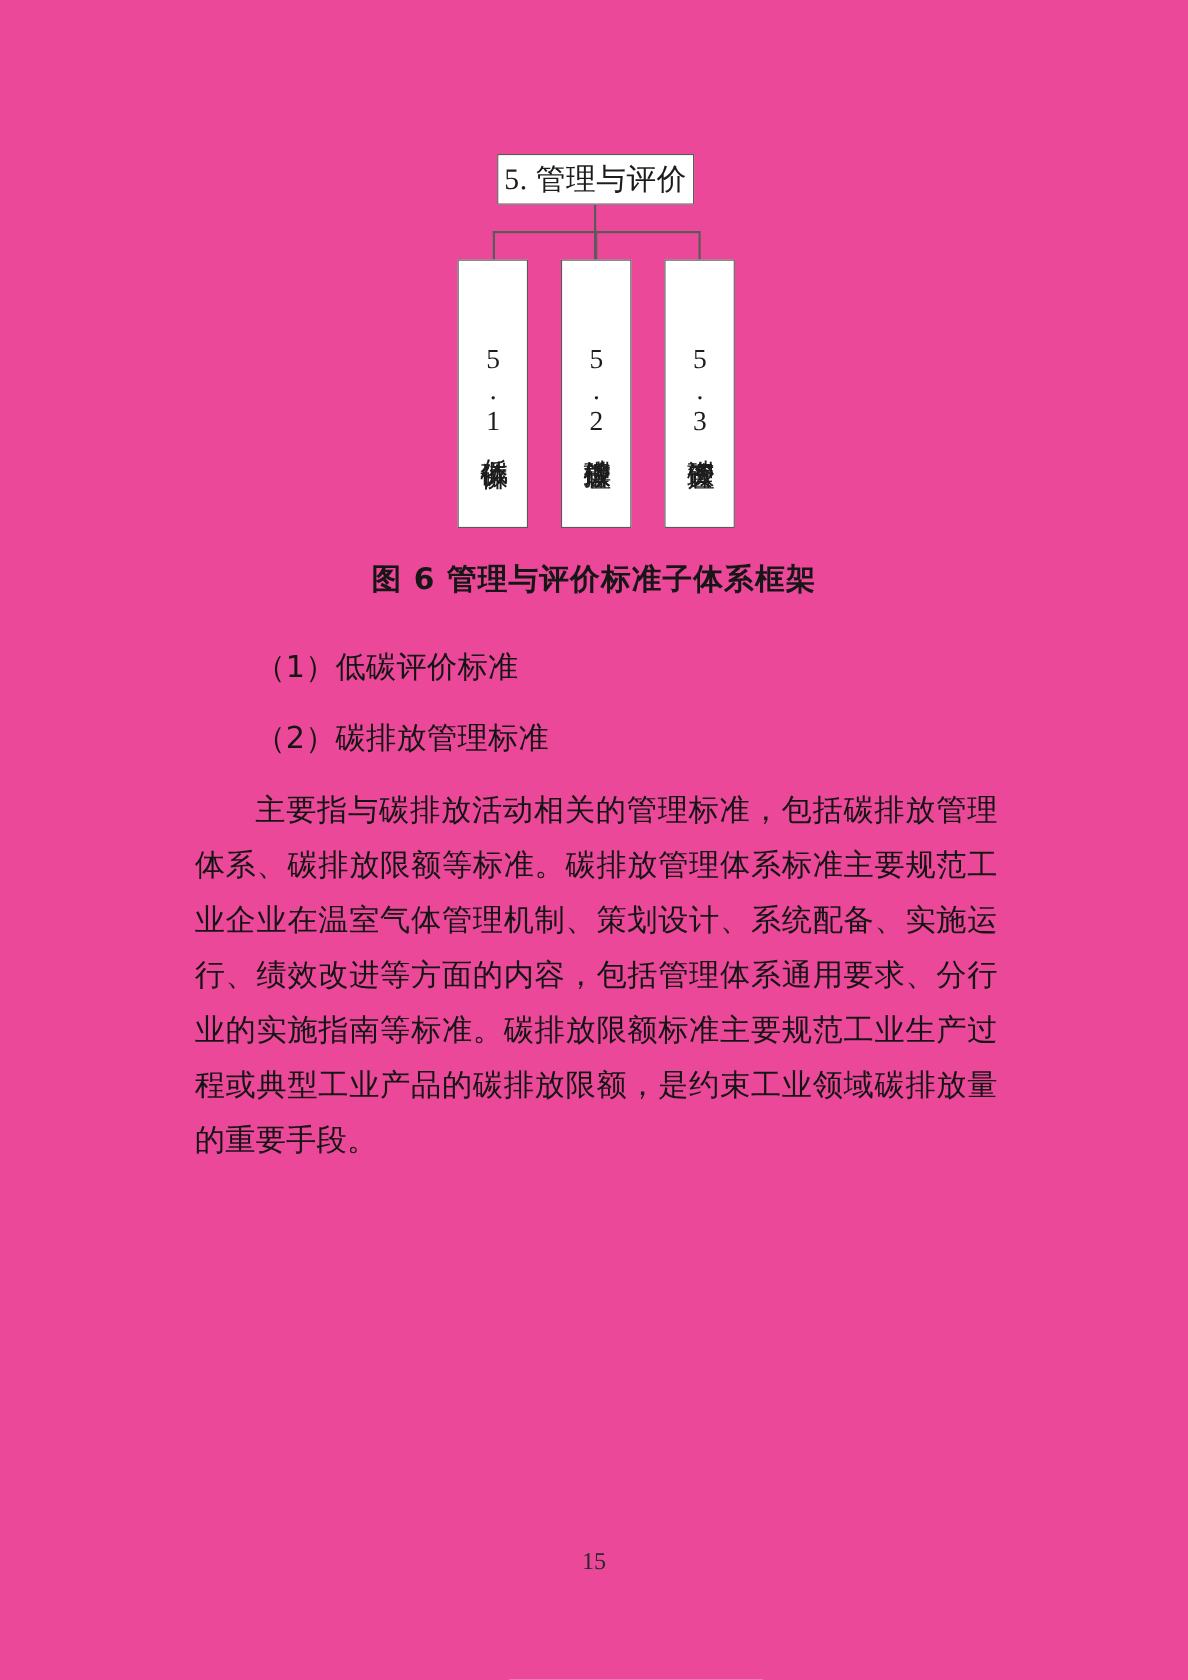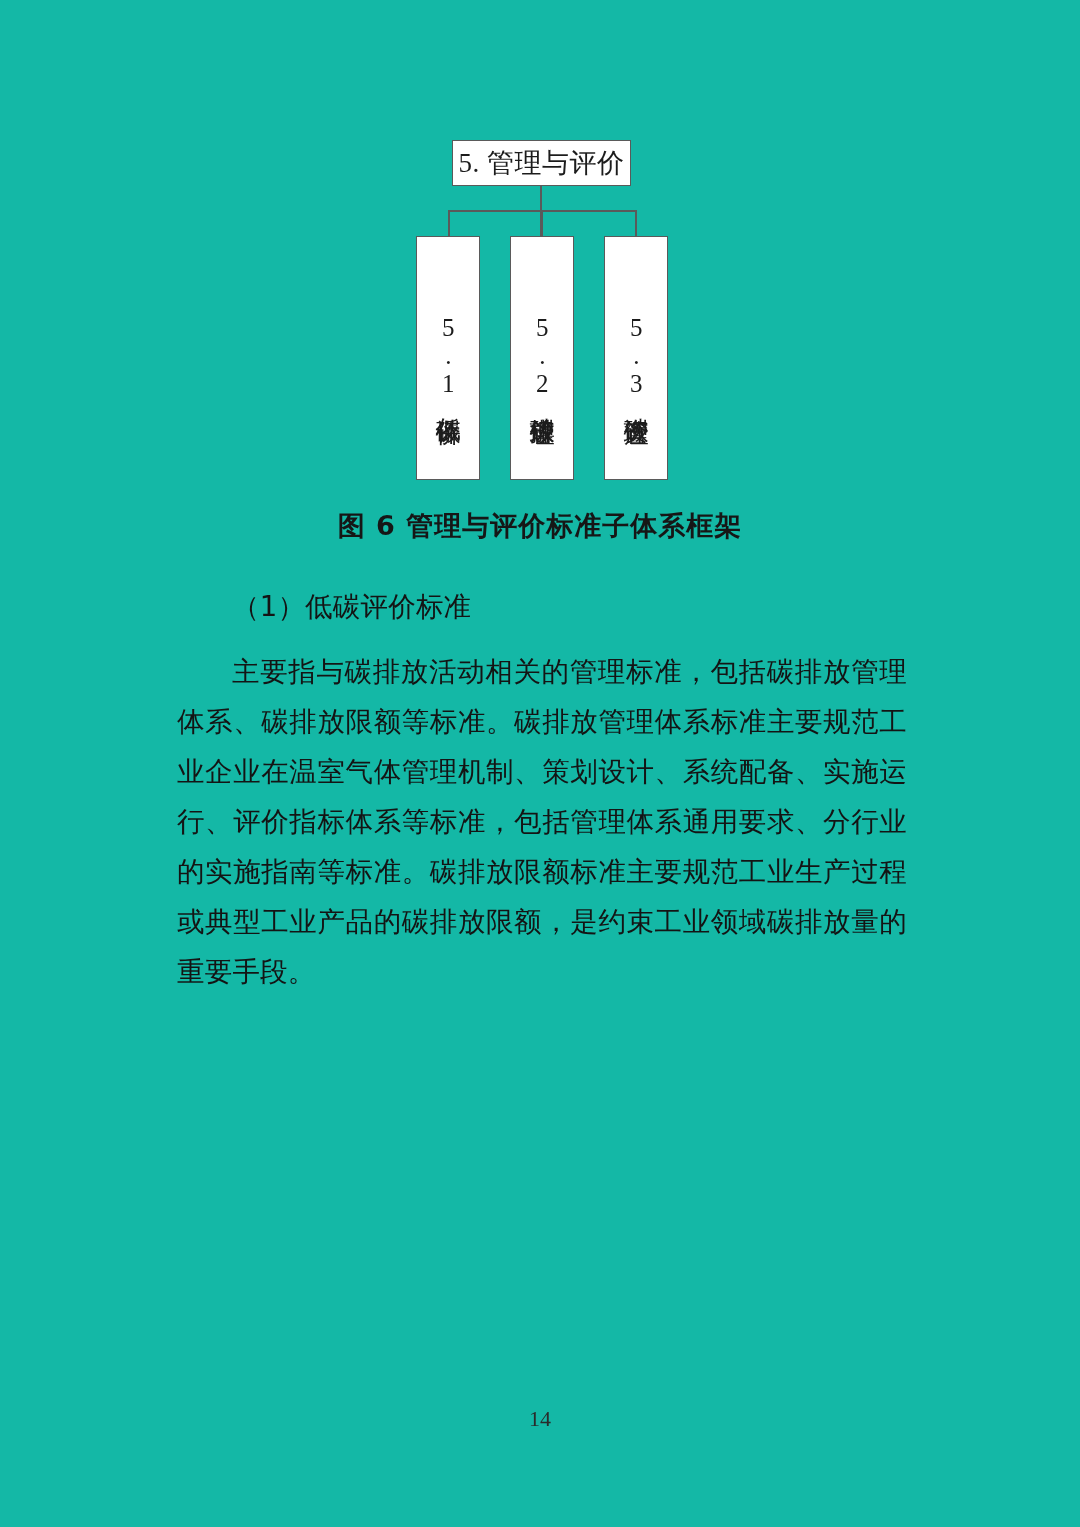--- a/index.html
+++ b/index.html
@@ -14,21 +14,21 @@
     position: relative;
     overflow: hidden;
     font-family: "Liberation Serif", "DejaVu Serif", serif;
     color: #1a1a1a;
     -webkit-font-smoothing: antialiased;
   }
 
   .page {
     position: absolute;
     inset: 0;
-    background: #14b8a6;
+    background: #ec4899;
   }
 
   
   .figure-block {
     position: absolute;
     left: 0;
     top: 0;
     width: 1080px;
     height: 500px;
   }
@@ -182,20 +182,21 @@
 
   </div>
 
   <div class="figure-caption">图 6 管理与评价标准子体系框架</div>
 
   <div class="body-text">
 
     <p class="para heading">（1）低碳评价标准</p>
 
 
-
-    <p class="para indent">主要指与碳排放活动相关的管理标准，包括碳排放管理体系、碳排放限额等标准。碳排放管理体系标准主要规范工业企业在温室气体管理机制、策划设计、系统配备、实施运行、评价指标体系等标准，包括管理体系通用要求、分行业的实施指南等标准。碳排放限额标准主要规范工业生产过程或典型工业产品的碳排放限额，是约束工业领域碳排放量的重要手段。</p>
+    <p class="para heading">（2）碳排放管理标准</p>
+
+    <p class="para indent">主要指与碳排放活动相关的管理标准，包括碳排放管理体系、碳排放限额等标准。碳排放管理体系标准主要规范工业企业在温室气体管理机制、策划设计、系统配备、实施运行、绩效改进等方面的内容，包括管理体系通用要求、分行业的实施指南等标准。碳排放限额标准主要规范工业生产过程或典型工业产品的碳排放限额，是约束工业领域碳排放量的重要手段。</p>
 
   </div>
 
-  <div class="page-number">14</div>
+  <div class="page-number">15</div>
 
 </div>
 
 </body></html>

